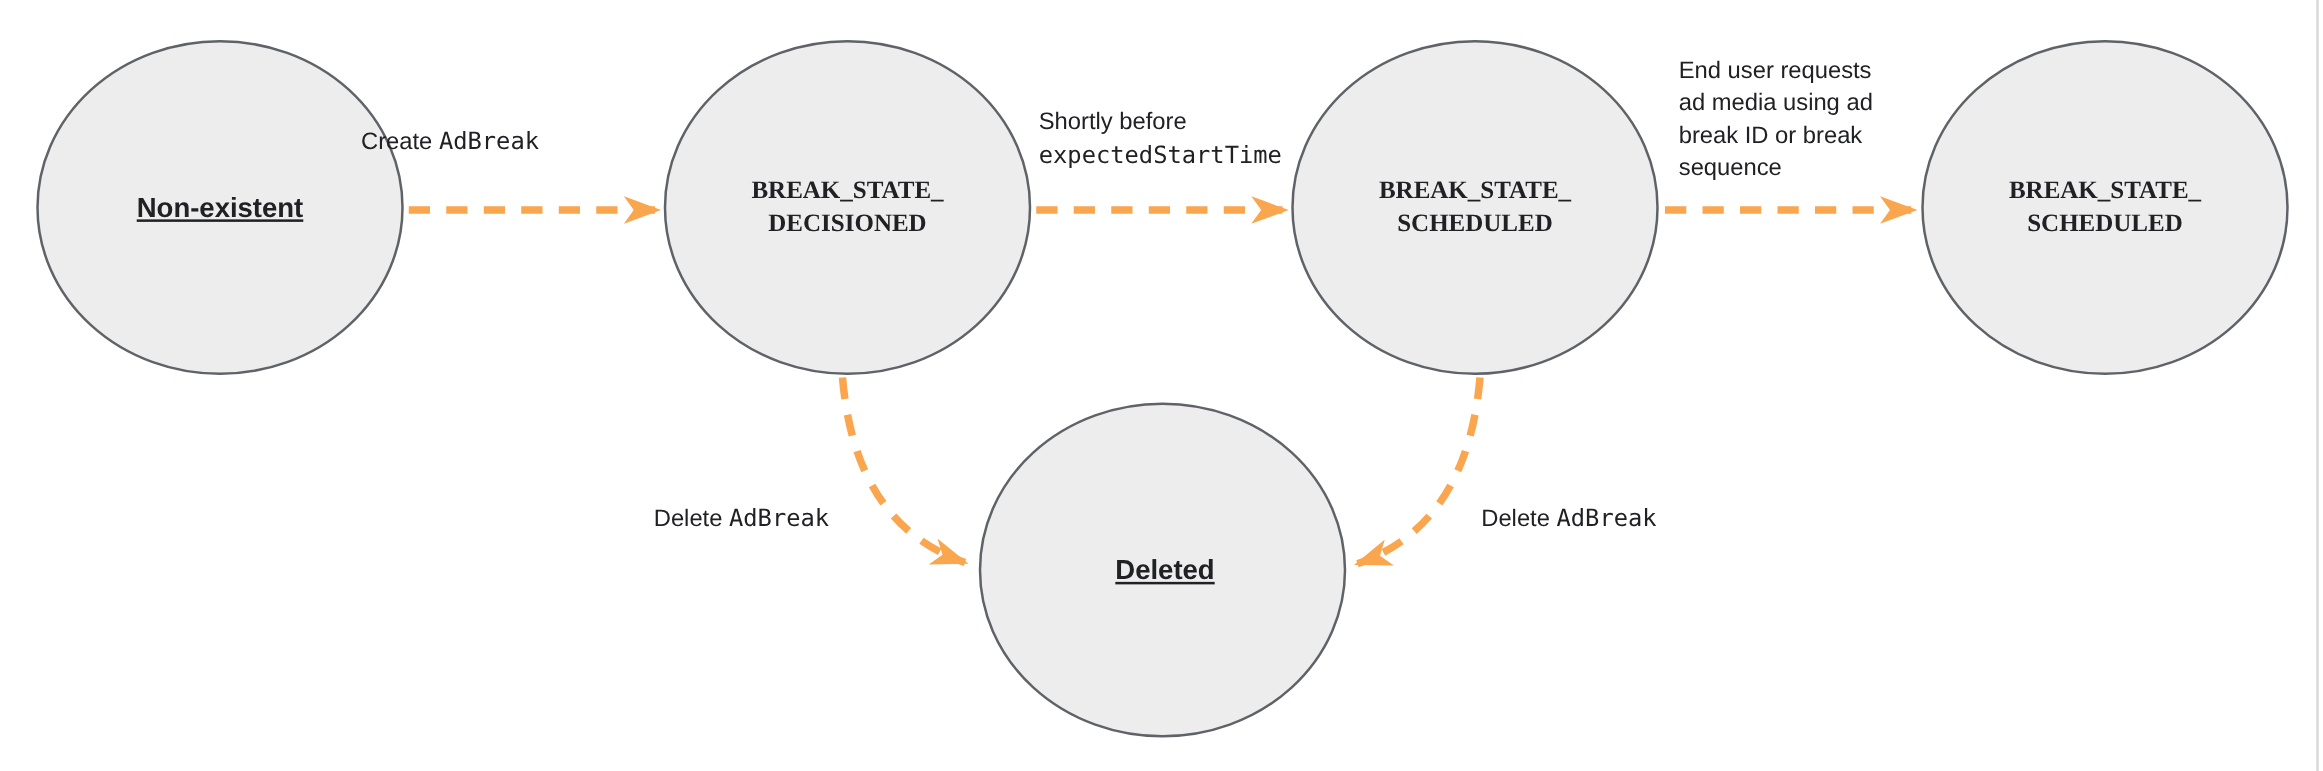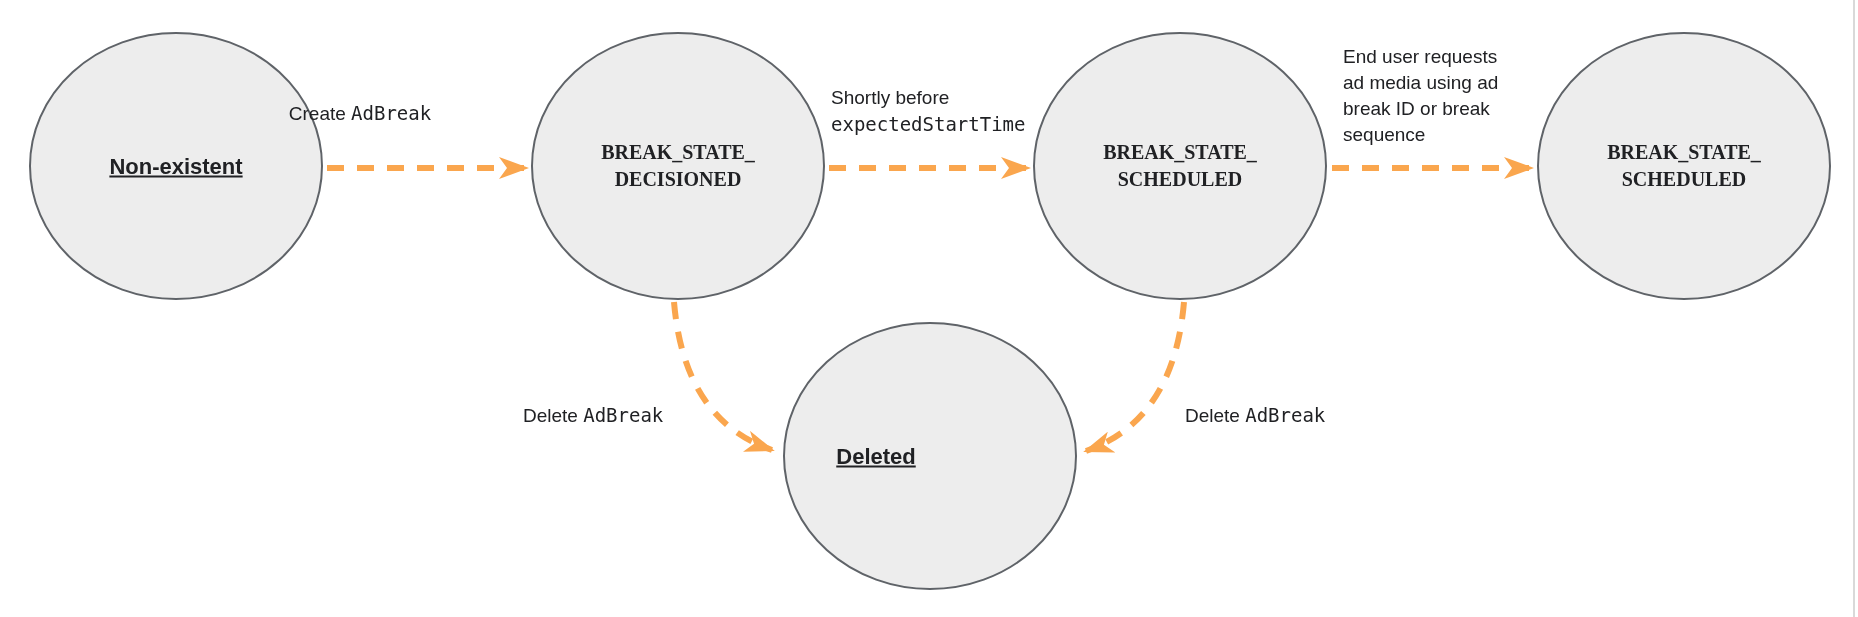--- a/index.html
+++ b/index.html
@@ -79,21 +79,21 @@
     <span class="line">DECISIONED</span>
   </div>
   <div class="node-label mono" style="left:1180px; top:166px;">
     <span class="line">BREAK_STATE_</span>
     <span class="line">SCHEDULED</span>
   </div>
   <div class="node-label mono" style="left:1684px; top:166px;">
     <span class="line">BREAK_STATE_</span>
     <span class="line">SCHEDULED</span>
   </div>
-  <div class="node-label sans" style="left:876px; top:456px;">
+  <div class="node-label sans" style="left:932px; top:456px;">
     <span class="line">Deleted</span>
   </div>
 
   <div class="edge-label center" style="left:255px; top:100px; width:210px;">
     <span>Create</span>
     <span class="mono">AdBreak</span>
   </div>
 
   <div class="edge-label" style="left:831px; top:84px; line-height:27px;">
     <span class="line">Shortly before</span>

